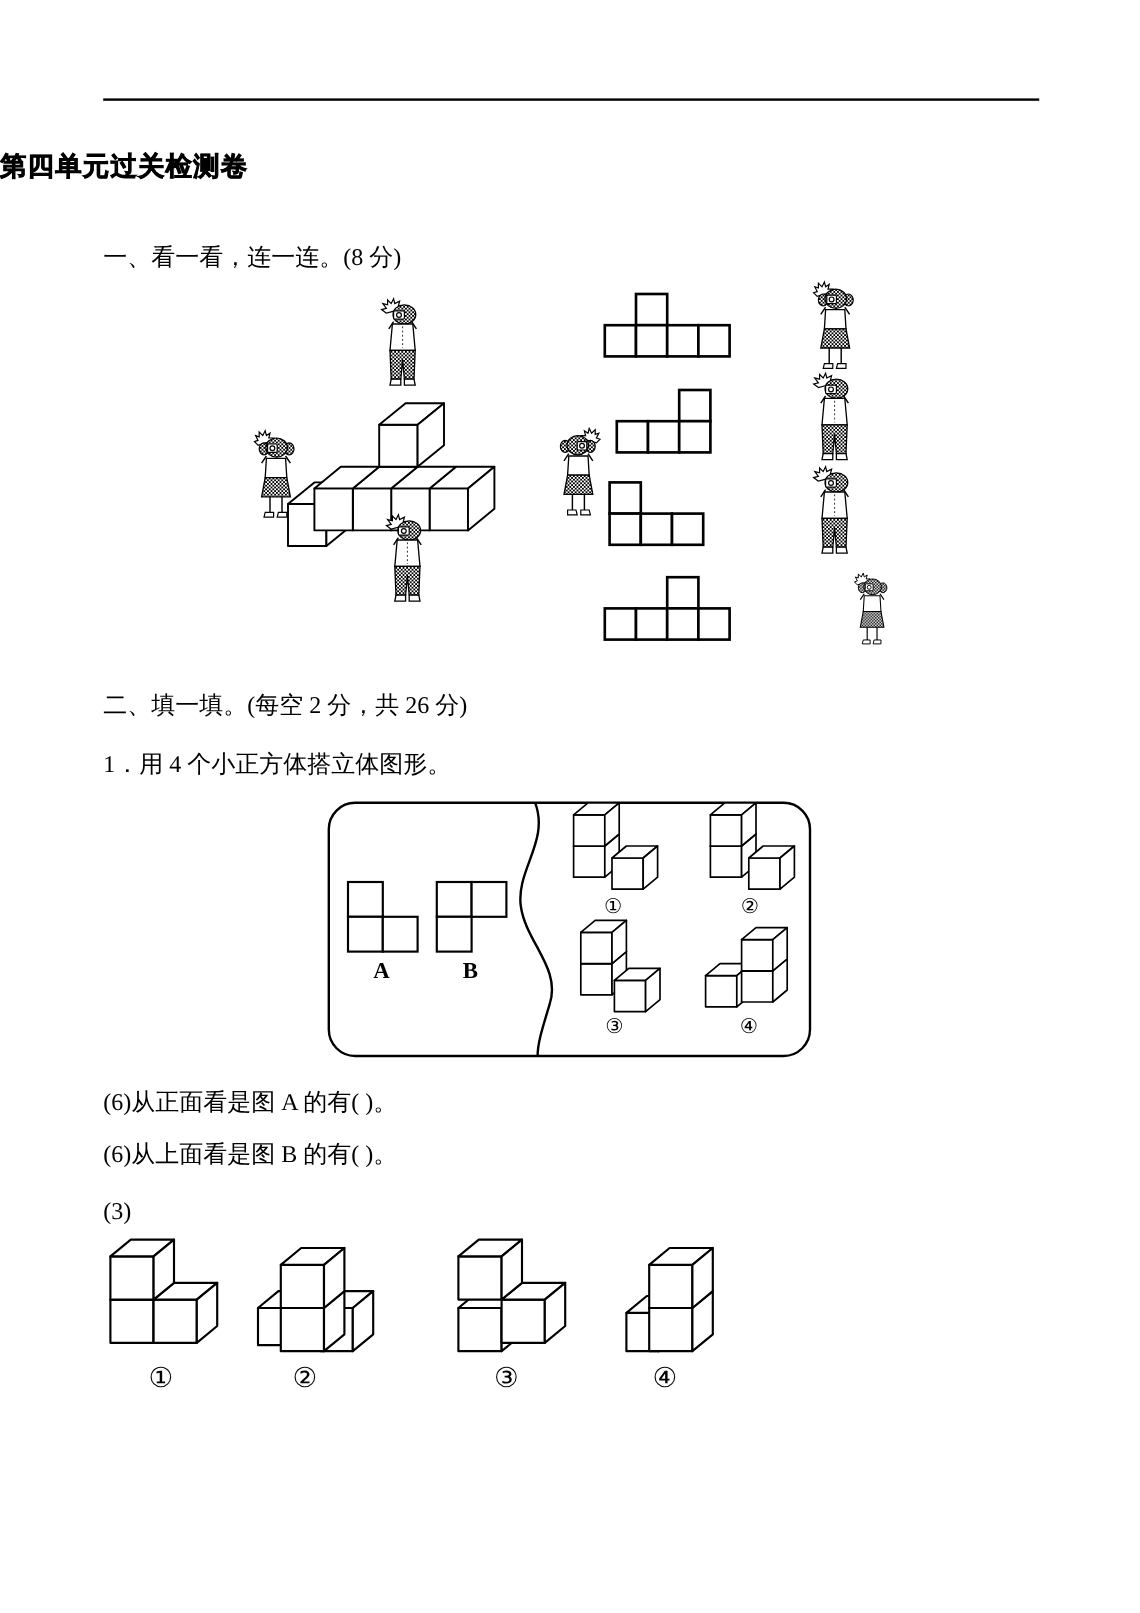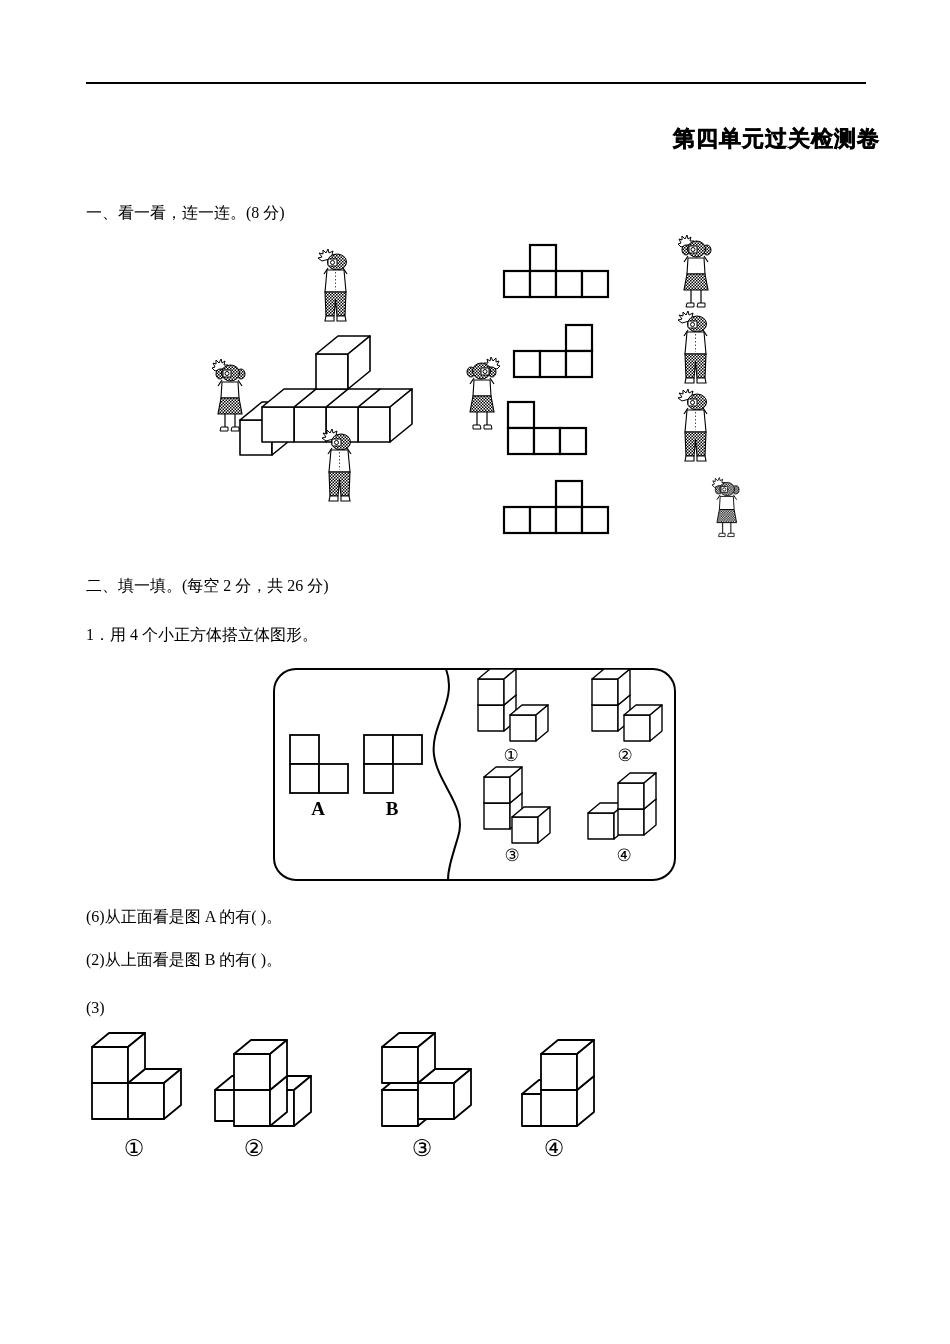--- a/index.html
+++ b/index.html
@@ -32,33 +32,33 @@
     height: 0;
     border-top: 2.2px solid #000;
   }
 
   
   .doc-title {
     position: absolute;
     left: 0;
     top: 124px;
     width: 880px;
-    text-align: right;
+    text-align: left;
     font-family: "DejaVu Sans", sans-serif;
     font-size: 22px;
     font-weight: bold;
     letter-spacing: 1px;
     -webkit-text-stroke: 0.6px #000;
   }
 
   
   .txt {
     position: absolute;
     font-family: "Liberation Serif", "DejaVu Serif", serif;
-    font-size: 16px;
+    font-size: 20px;
     line-height: 1.2;
     white-space: nowrap;
   }
   .sec1 { left: 86px; top: 203px; }
   .sec2 { left: 86px; top: 576px; }
   .q1   { left: 86px; top: 625px; }
   .q1a  { left: 86px; top: 907px; }
   .q1b  { left: 86px; top: 950px; }
   .q1c  { left: 86px; top: 998px; }
 
@@ -339,21 +339,21 @@
 
         <polygon points="346,116 372,116 372,142 346,142"></polygon>
         <polygon points="346,116 358,106 384,106 372,116"></polygon>
         <polygon points="372,116 384,106 384,132 372,142"></polygon>
       </g>
       <text x="352" y="194" font-family="Liberation Serif, serif" font-size="17" text-anchor="middle">④</text>
     </svg>
   </div>
 
   <div class="txt q1a">(6)从正面看是图 A 的有(                )。</div>
-  <div class="txt q1b">(2)从上面看是图 B 的有(                )。</div>
+  <div class="txt q1b">(6)从上面看是图 B 的有(                )。</div>
   <div class="txt q1c">(3)</div>
 
   <div class="solids-row">
     <svg width="540" height="155" viewBox="0 0 540 155" xmlns="http://www.w3.org/2000/svg">
 
       <g stroke="#000" fill="#fff" stroke-width="1.8" stroke-linejoin="round">
         <polygon points="10,55 46,55 46,91 10,91"></polygon>
         <polygon points="10,55 27,41 63,41 46,55"></polygon>
         <polygon points="46,55 63,41 63,77 46,91"></polygon>
         <polygon points="46,55 82,55 82,91 46,91"></polygon>

